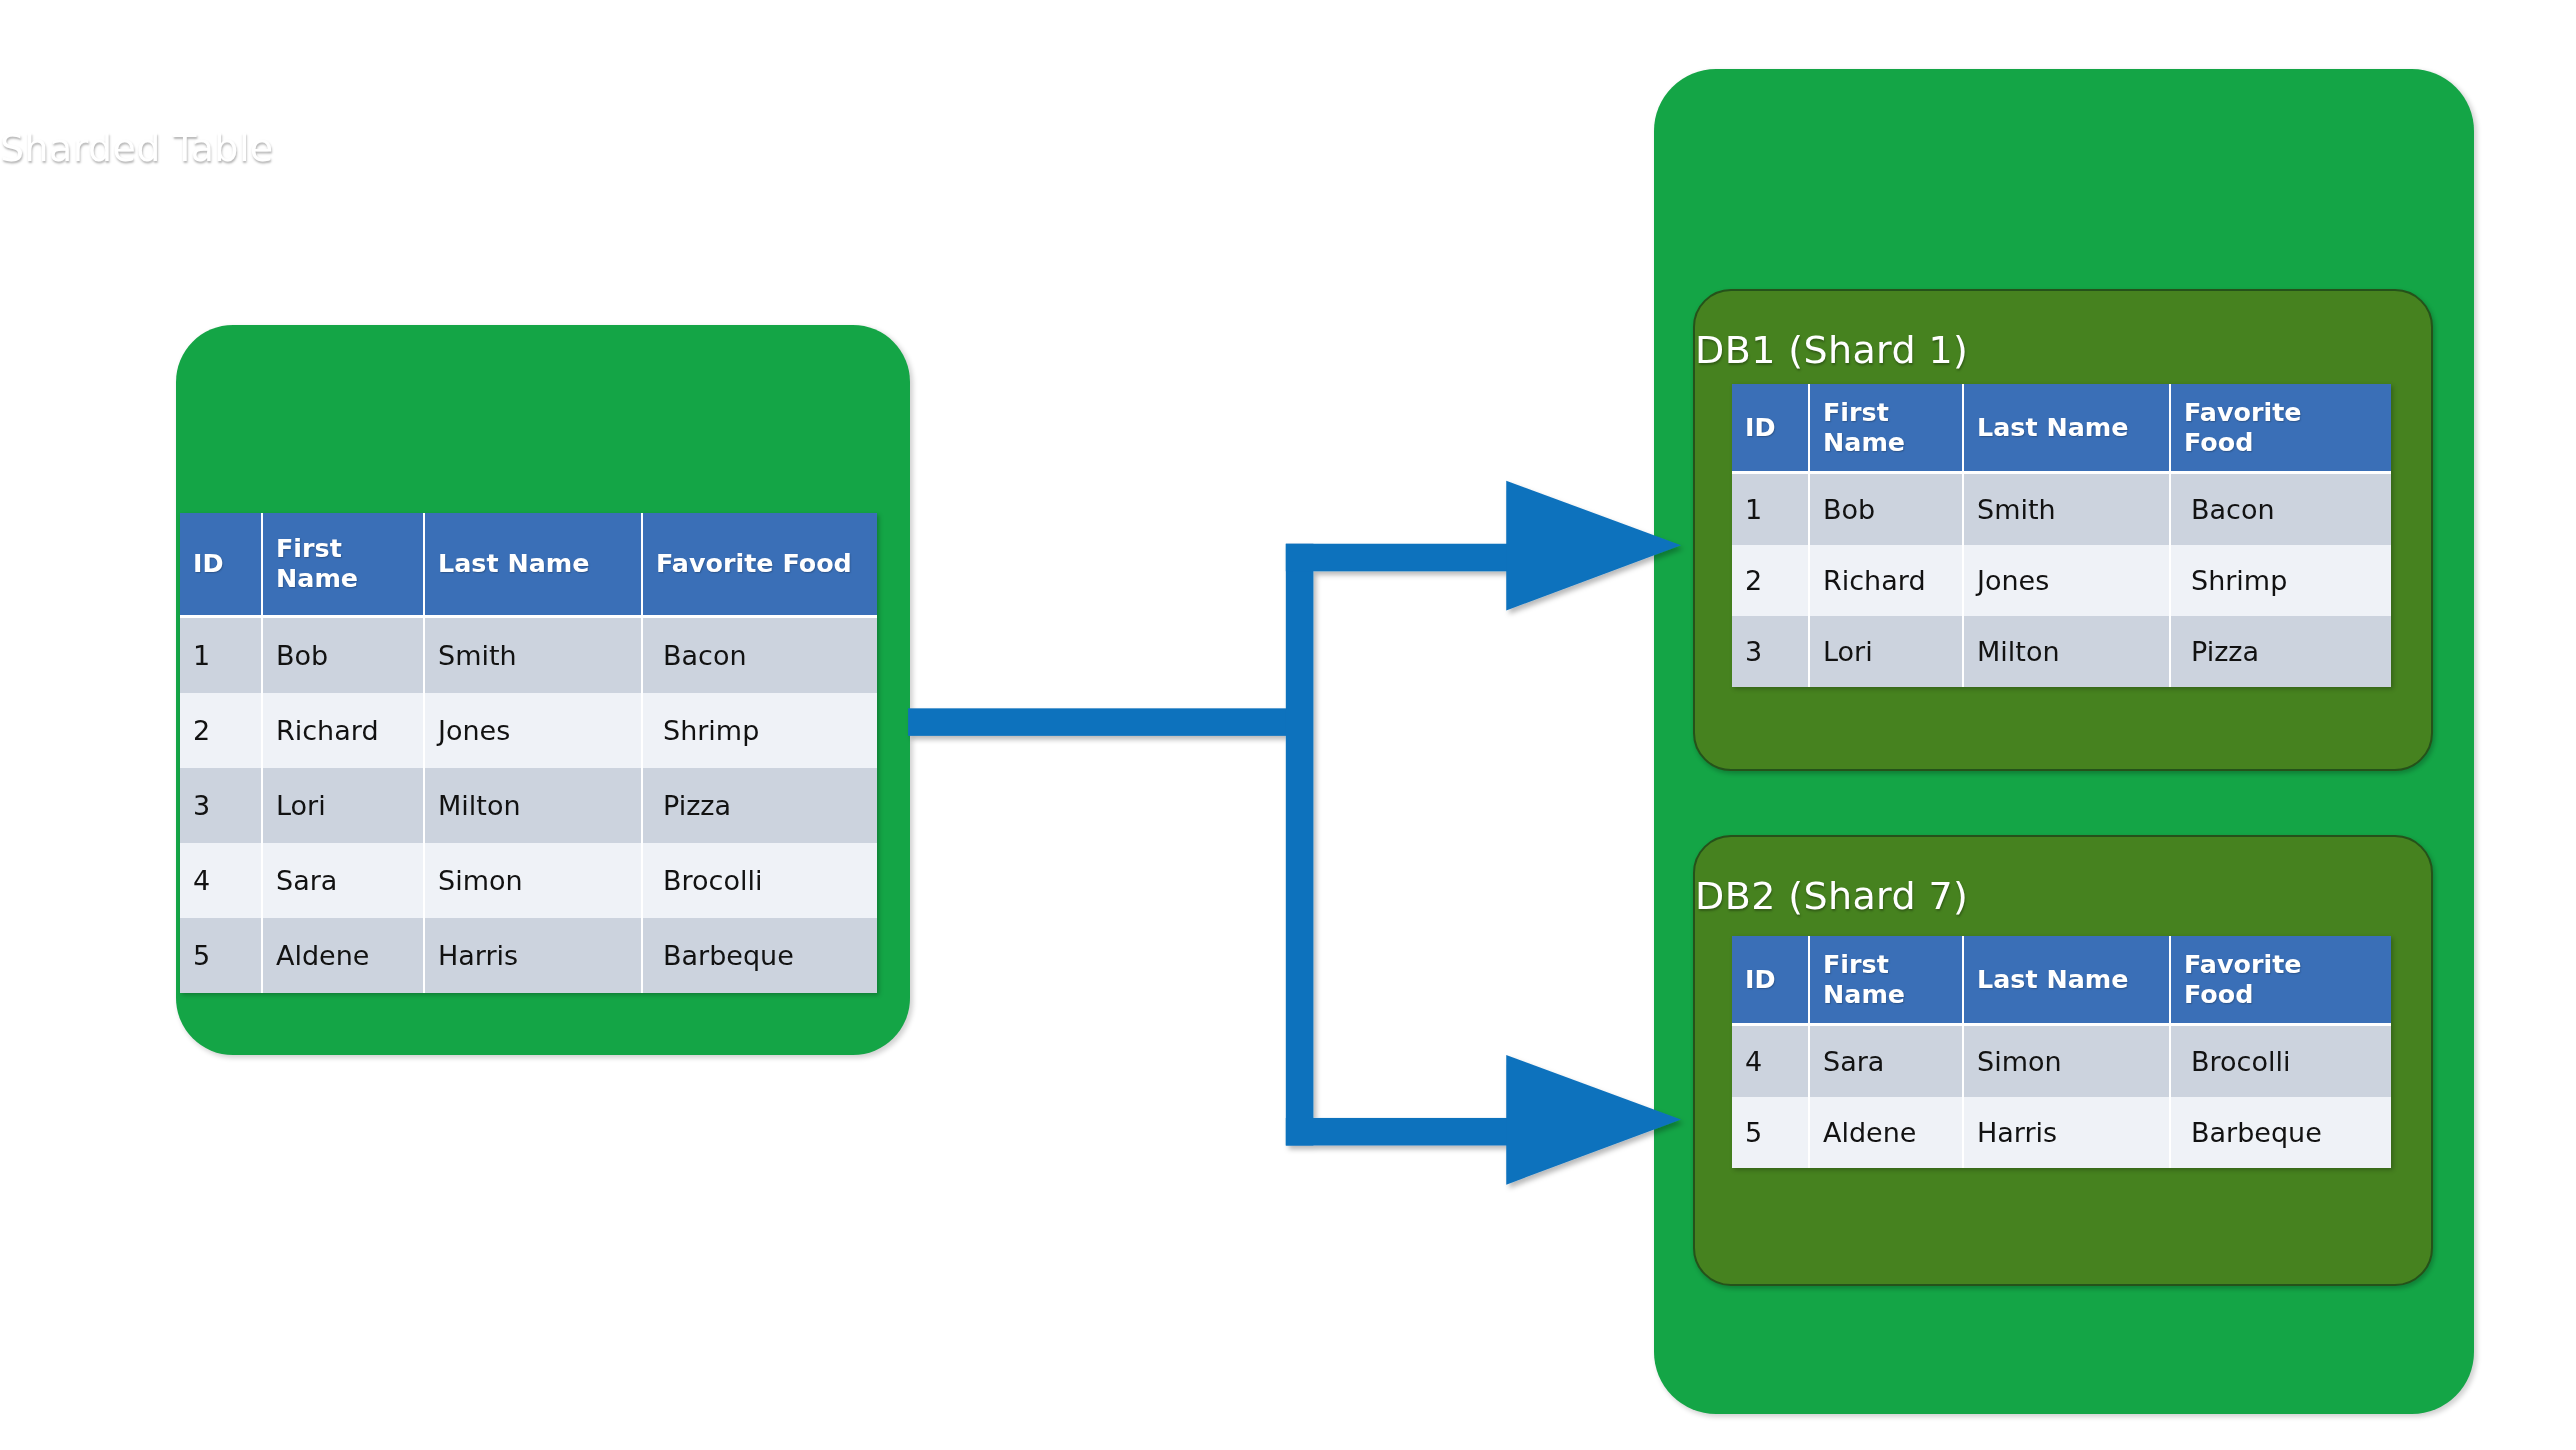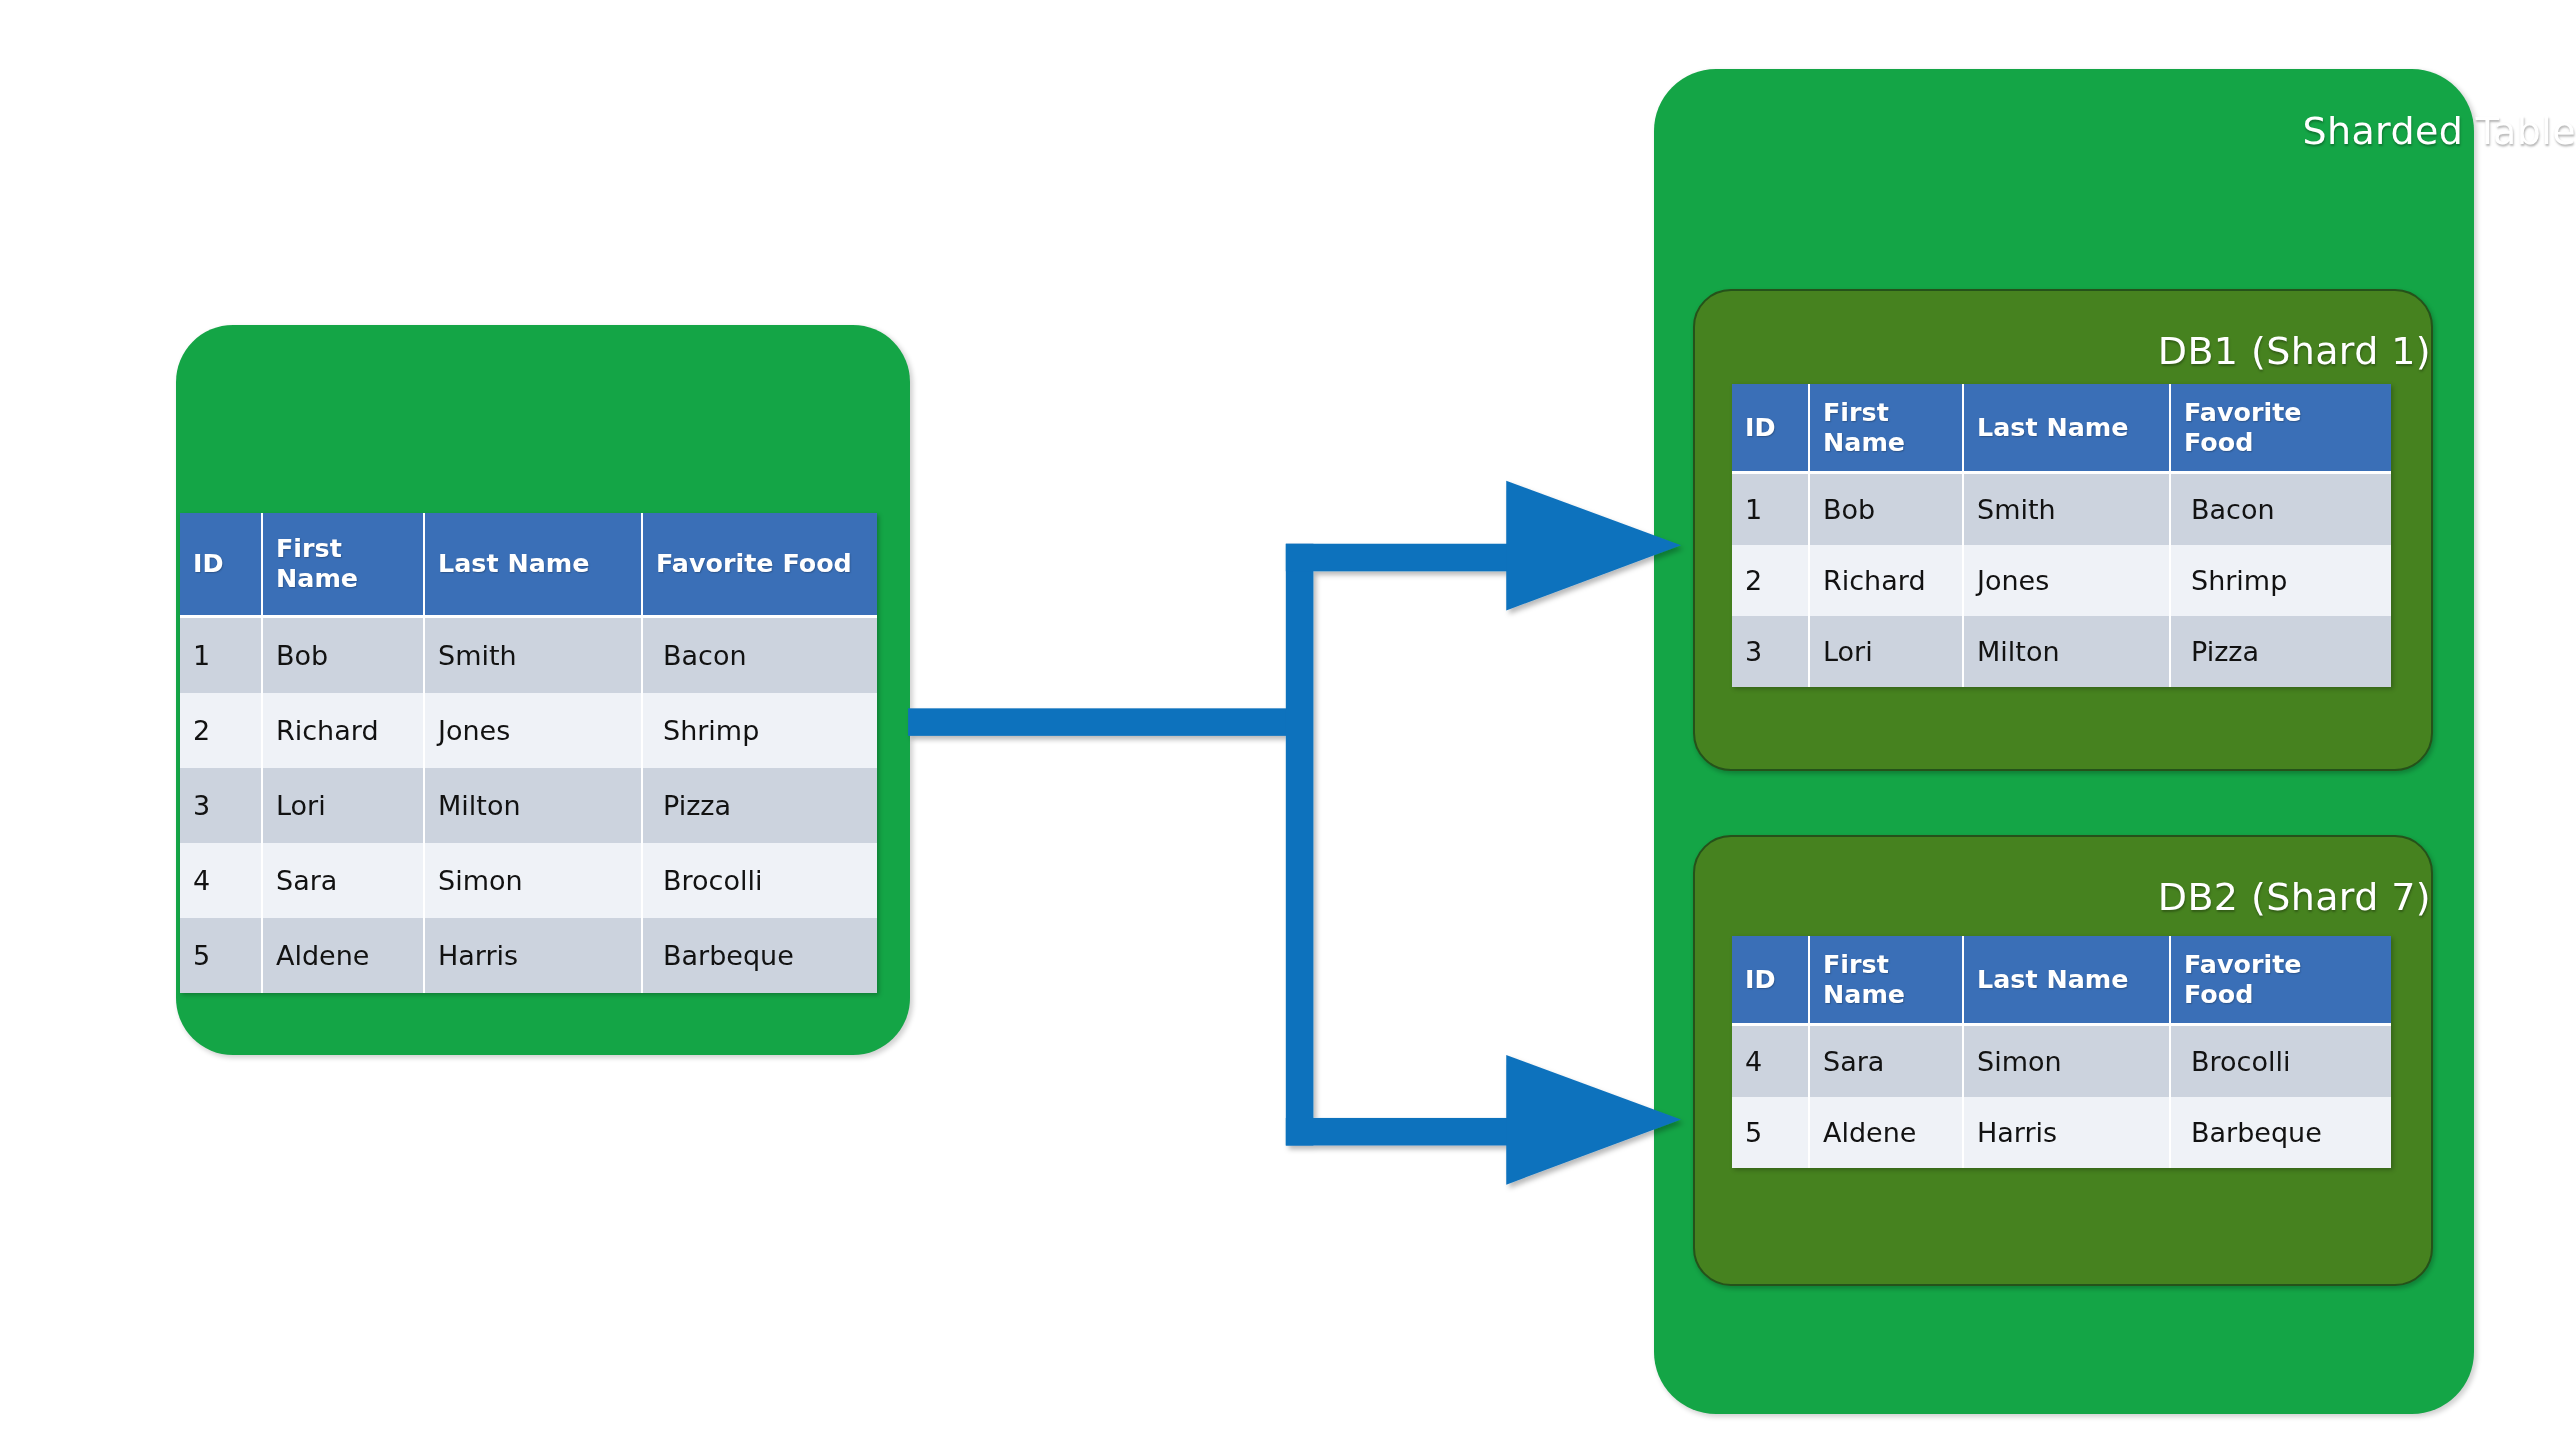--- a/index.html
+++ b/index.html
@@ -57,30 +57,31 @@
     box-shadow: 1.5px 2.2px 4.4px rgba(0,0,0,0.22);
   }
   .card-shard.shard-1 { top: 289px; height: 482px; }
   .card-shard.shard-2 { top: 835px; height: 451px; }
 
   
   .card-title {
     position: absolute;
     left: 0;
     width: 100%;
-    text-align: right;
+    text-align: left;
     color: #ffffff;
     font-weight: 400;
     letter-spacing: 0.4px;
     text-shadow: 0.7px 1.5px 2.2px rgba(0,0,0,0.30);
     white-space: nowrap;
+    margin-top: 17px;
   }
   .title-original { top: 363px; font-size: 38px; }
   .title-sharded  { top: 109px; font-size: 38px; }
-  .title-shard    { top: 38px;  font-size: 38px; }
+  .title-shard    { top: 20px;  font-size: 38px; }
 
   
   .tbl {
     position: absolute;
     border-collapse: separate;
     border-spacing: 0;
     table-layout: fixed;
     background: #be185d;
     box-shadow: 1.5px 2.2px 4.4px rgba(0,0,0,0.25);
   }

